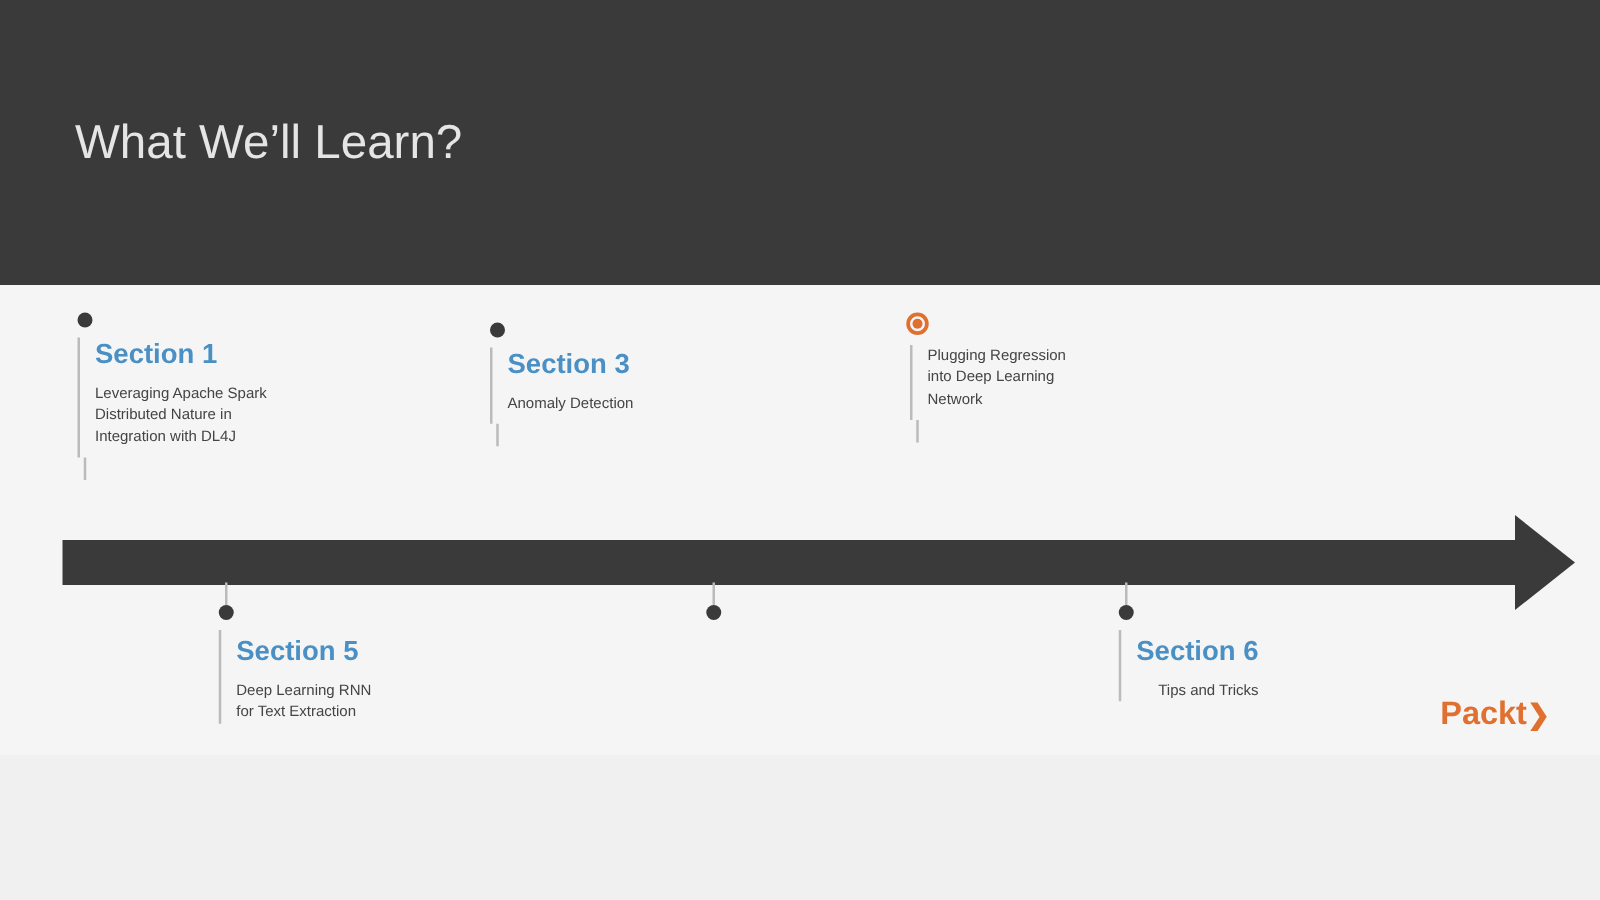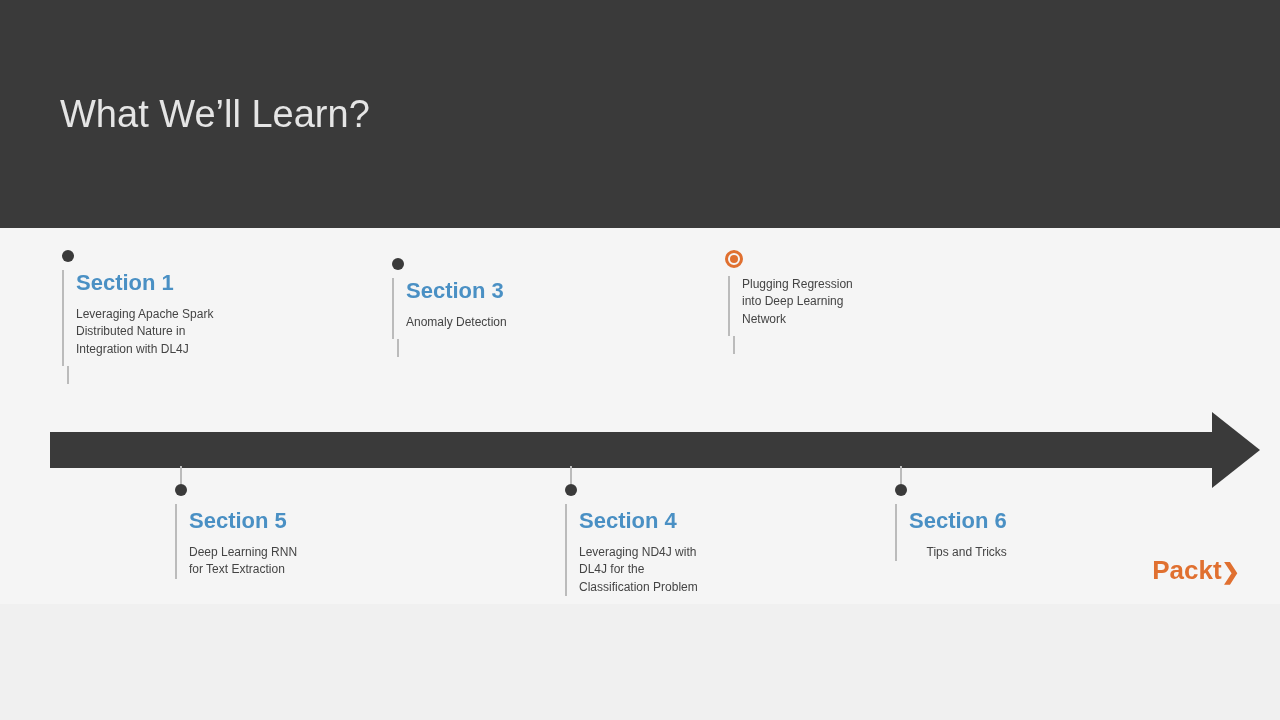--- a/index.html
+++ b/index.html
@@ -186,26 +186,20 @@
         Deep Learning RNN<br>for Text Extraction
       </div>
     </div>
   </div>
 
   <div style="position:absolute; top:256px; left:565px;">
     <div style="position:absolute; top:-18px; left:5px; width:2px; height:18px; background:#bbb;"></div>
     <div class="dot-row">
       <div class="dot"></div>
     </div>
-    <div style="border-left: 2px solid #bbb; padding-left:12px; padding-top:4px; margin-top:2px;">
-      <div class="section-title">Section 4</div>
-      <div class="section-desc">
-        Leveraging ND4J with<br>DL4J for the<br>Classification Problem
-      </div>
-    </div>
   </div>
 
   <div style="position:absolute; top:256px; left:895px;">
     <div style="position:absolute; top:-18px; left:5px; width:2px; height:18px; background:#bbb;"></div>
     <div class="dot-row">
       <div class="dot"></div>
     </div>
     <div style="border-left: 2px solid #bbb; padding-left:12px; padding-top:4px; margin-top:2px;text-align:right;">
       <div class="section-title">Section 6</div>
       <div class="section-desc">Tips and Tricks</div>

